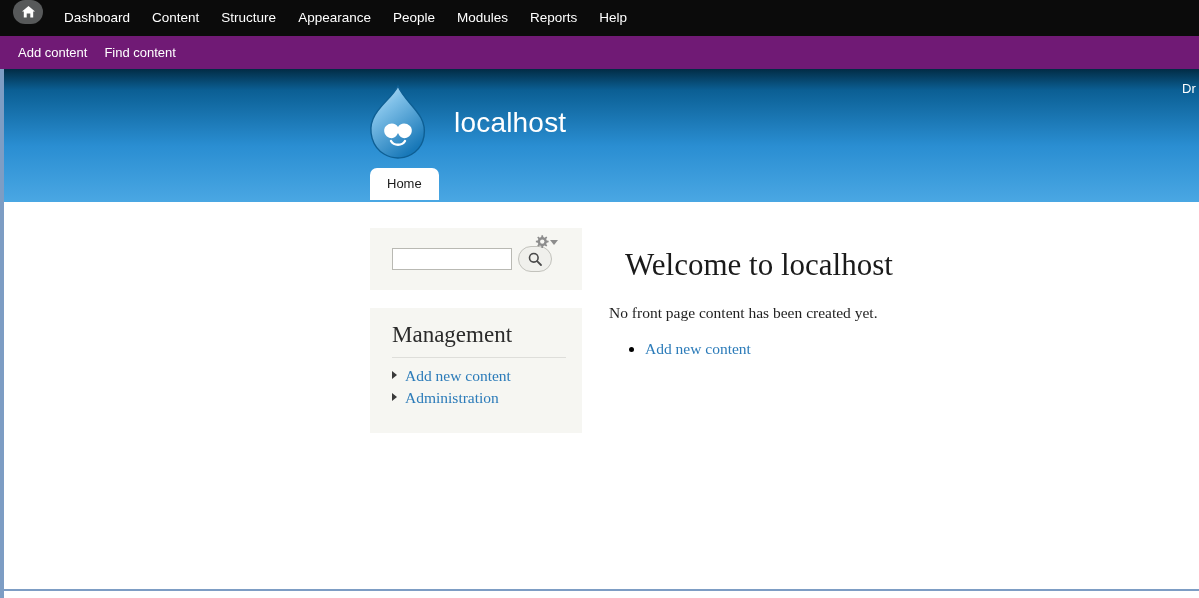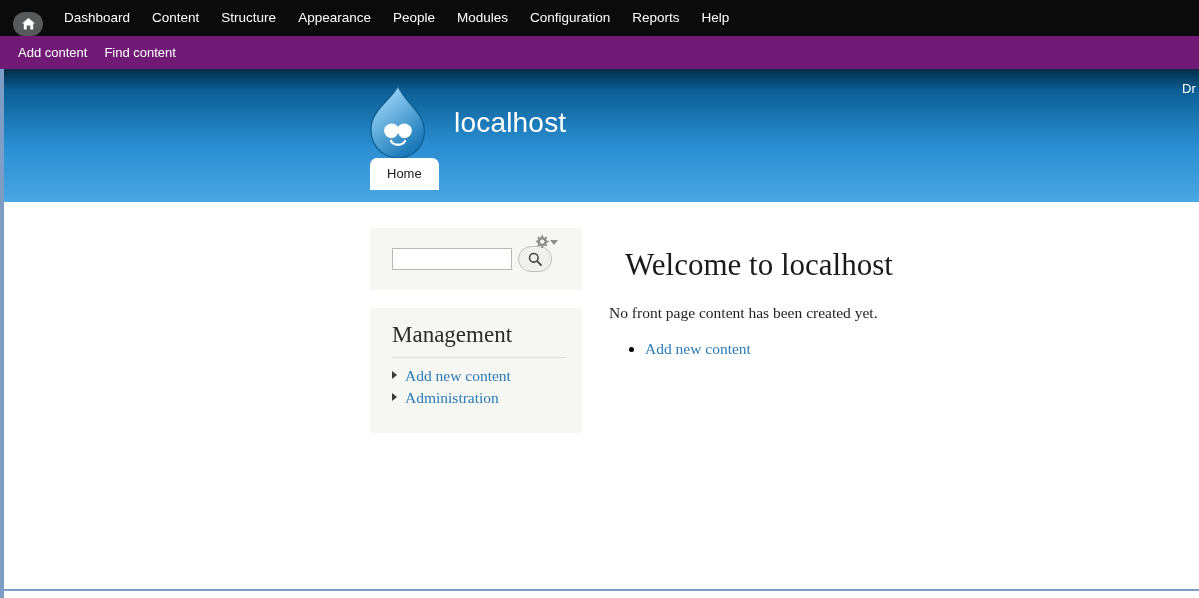--- a/index.html
+++ b/index.html
@@ -16,21 +16,21 @@
   }
 
   
   .toolbar {
     position: absolute;
     top: 0; left: 0;
     width: 1199px;
     height: 36px;
     background: #0b0b0b;
     display: flex;
-    align-items: flex-end;
+    align-items: flex-start;
     box-sizing: border-box;
   }
   .home-pill {
     width: 30px;
     height: 24px;
     margin-left: 13px;
     margin-right: 10px;
     border-radius: 12px;
     background: #57595a;
     display: flex;
@@ -117,21 +117,21 @@
     top: 12px;
     left: 1178px;
     color: #ffffff;
     font-size: 13px;
     white-space: nowrap;
     cursor: pointer;
   }
   .tabs {
     position: absolute;
     left: 366px;
-    bottom: 12px;
+    bottom: 2px;
   }
   .tab-home {
     display: inline-block;
     background: #ffffff;
     color: #1a1a1a;
     font-size: 13px;
     padding: 8px 17px 9px 17px;
     border-radius: 7px 7px 0 0;
     cursor: pointer;
   }
@@ -301,21 +301,20 @@
       <path d="M7.5 1 L14 6.6 L12.2 6.6 L12.2 12.6 L9.3 12.6 L9.3 8.6 L5.7 8.6 L5.7 12.6 L2.8 12.6 L2.8 6.6 L1 6.6 Z" fill="#ffffff"></path>
     </svg>
   </div>
   <div class="toolbar-menu">
     <div class="toolbar-item">Dashboard</div>
     <div class="toolbar-item">Content</div>
     <div class="toolbar-item">Structure</div>
     <div class="toolbar-item">Appearance</div>
     <div class="toolbar-item">People</div>
     <div class="toolbar-item">Modules</div>
-    <div class="toolbar-item">Configuration</div>
     <div class="toolbar-item">Reports</div>
     <div class="toolbar-item">Help</div>
   </div>
 </div>
 
 <div class="shortcutbar">
   <div class="shortcut-item">Add content</div>
   <div class="shortcut-item">Find content</div>
 </div>
 

